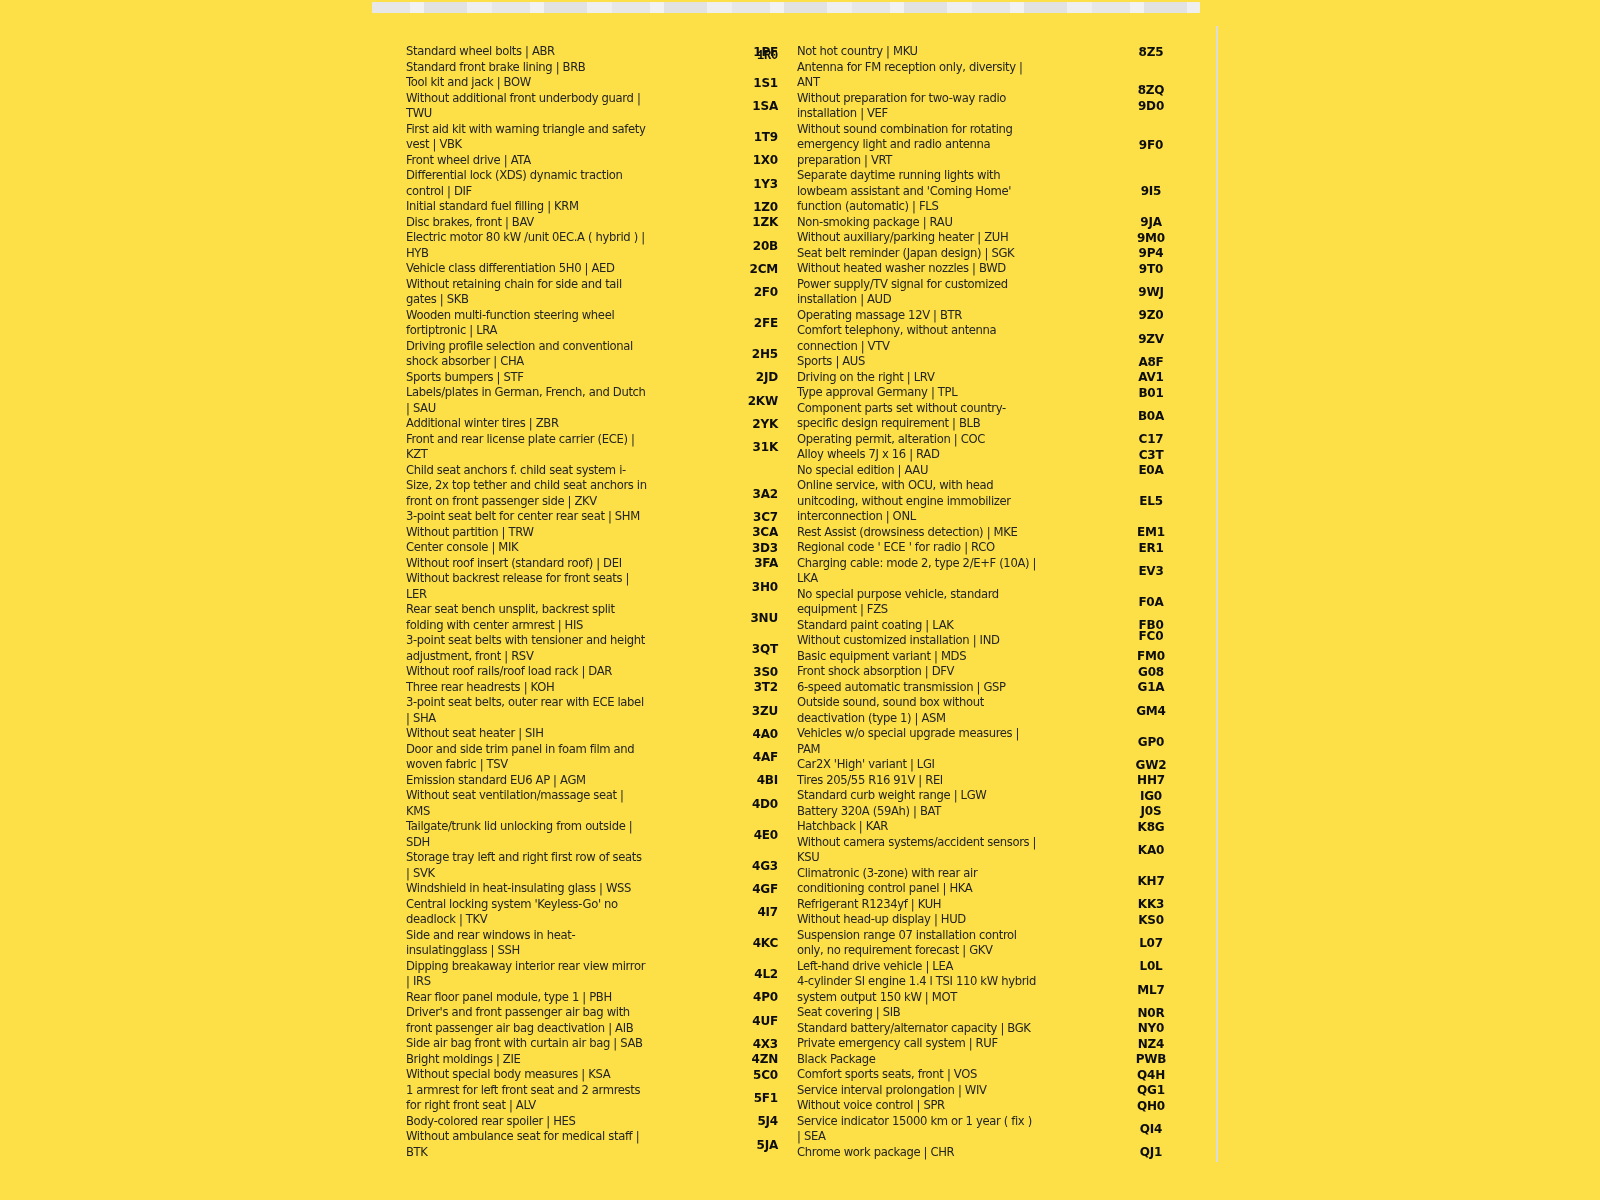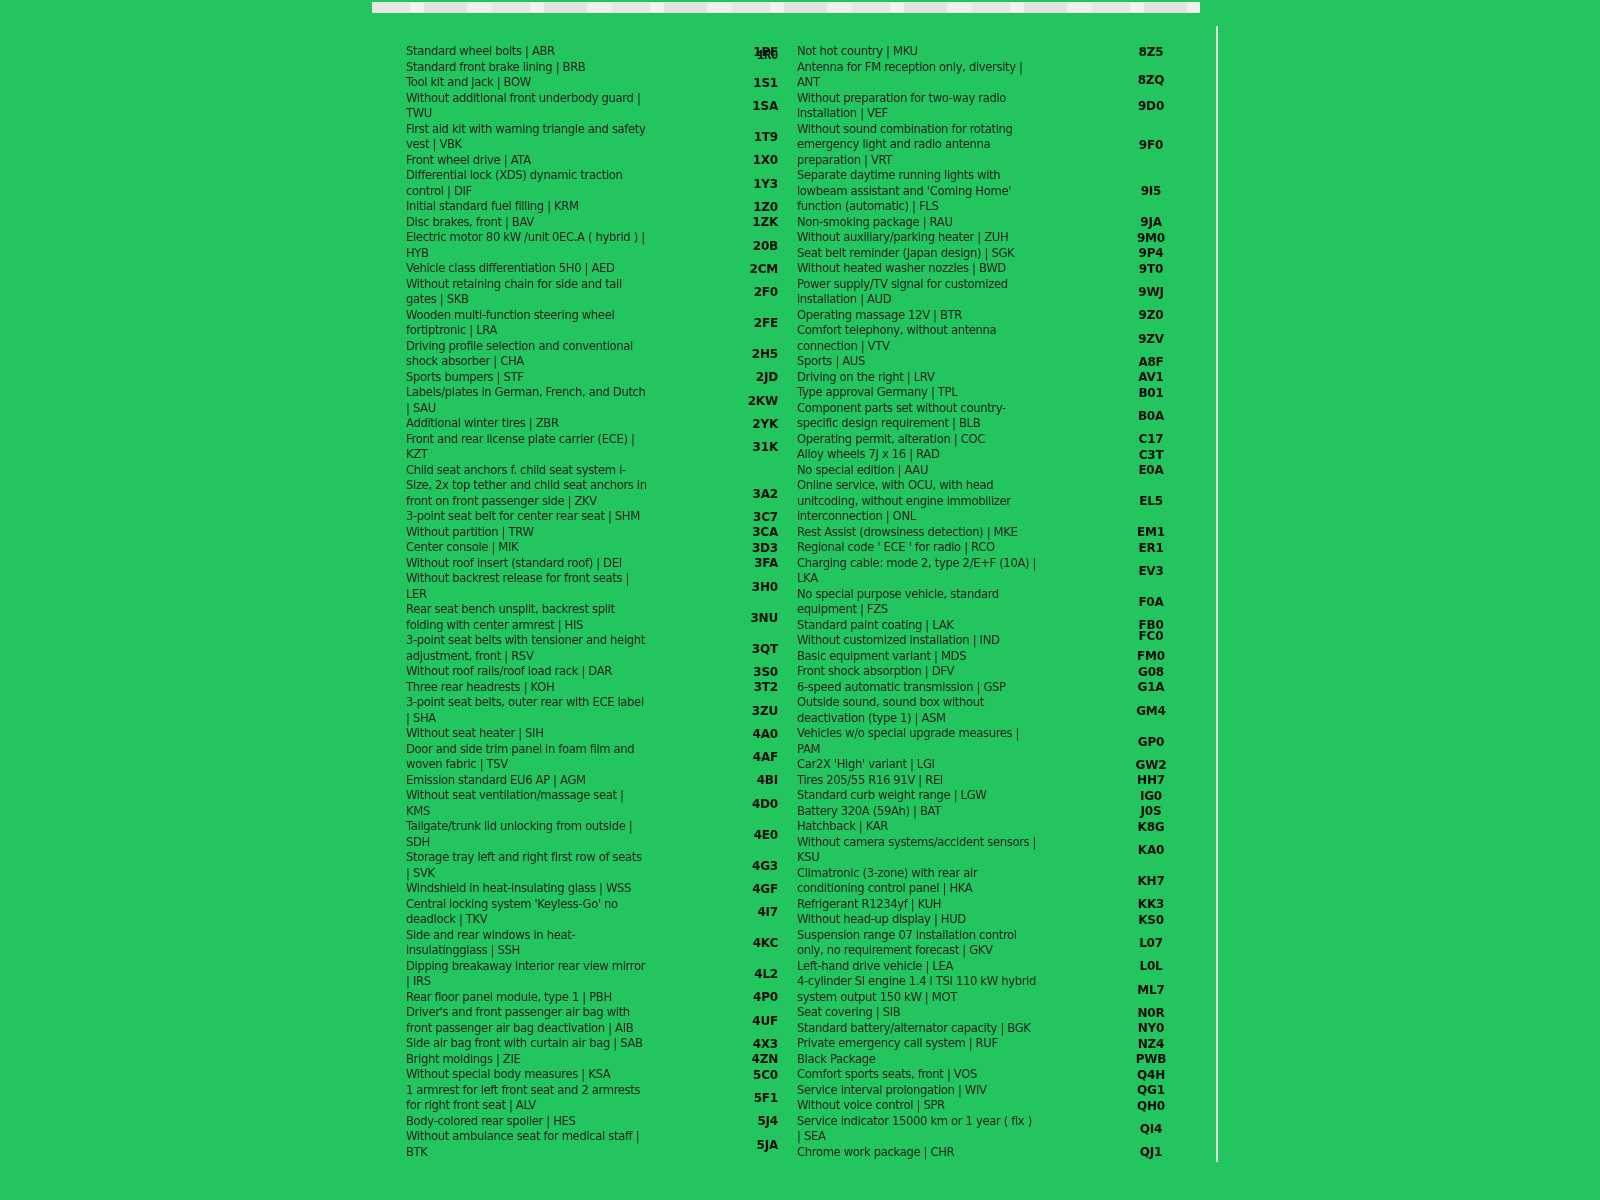--- a/index.html
+++ b/index.html
@@ -3,21 +3,21 @@
 <meta charset="utf-8">
 <style>
   html, body {
     margin: 0; padding: 0;
     width: 1600px; height: 1200px;
     background: #ffffff;
     font-family: "DejaVu Sans", "Liberation Sans", sans-serif;
     color: #1f1f1f;
     overflow: hidden;
   }
-  #page { position: relative; width: 1600px; height: 1200px; background:#22c55e; }
+  #page { position: relative; width: 1600px; height: 1200px; background:#fde047; }
 
   .scan-strip {
     position: absolute; left: 372px; top: 2px; width: 828px; height: 11px;
     background: repeating-linear-gradient(90deg,
       #e7e7e7 0px, #e7e7e7 38px,
       #f2f2f2 38px, #f2f2f2 52px,
       #e2e2e2 52px, #e2e2e2 95px,
       #efefef 95px, #efefef 120px);
     border-radius: 1px;
   }
@@ -244,21 +244,21 @@
       <div class="pr-code" style="top: 914.5px; height: 31px;">4L2</div>
       <div class="pr-code" style="top: 945.5px; height: 15.5px;">4P0</div>
       <div class="pr-code" style="top: 961px; height: 31px;">4UF</div>
       <div class="pr-code" style="top: 992px; height: 15.5px;">4X3</div>
       <div class="pr-code" style="top: 1007.5px; height: 15.5px;">4ZN</div>
       <div class="pr-code" style="top: 1023px; height: 15.5px;">5C0</div>
       <div class="pr-code" style="top: 1038.5px; height: 31px;">5F1</div>
       <div class="pr-code" style="top: 1069.5px; height: 15.5px;">5J4</div>
       <div class="pr-code" style="top: 1085px; height: 31px;">5JA</div>
       <div class="r-code" style="top: 0px; height: 15.5px;">8Z5</div>
-      <div class="r-code" style="top: 20px; height: 31px;">8ZQ</div>
+      <div class="r-code" style="top: 30px; height: 31px;">8ZQ</div>
       <div class="r-code" style="top: 46.5px; height: 31px;">9D0</div>
       <div class="r-code" style="top: 77.5px; height: 46.5px;">9F0</div>
       <div class="r-code" style="top: 124px; height: 46.5px;">9I5</div>
       <div class="r-code" style="top: 170.5px; height: 15.5px;">9JA</div>
       <div class="r-code" style="top: 186px; height: 15.5px;">9M0</div>
       <div class="r-code" style="top: 201.5px; height: 15.5px;">9P4</div>
       <div class="r-code" style="top: 217px; height: 15.5px;">9T0</div>
       <div class="r-code" style="top: 232.5px; height: 31px;">9WJ</div>
       <div class="r-code" style="top: 263.5px; height: 15.5px;">9Z0</div>
       <div class="r-code" style="top: 279px; height: 31px;">9ZV</div>

